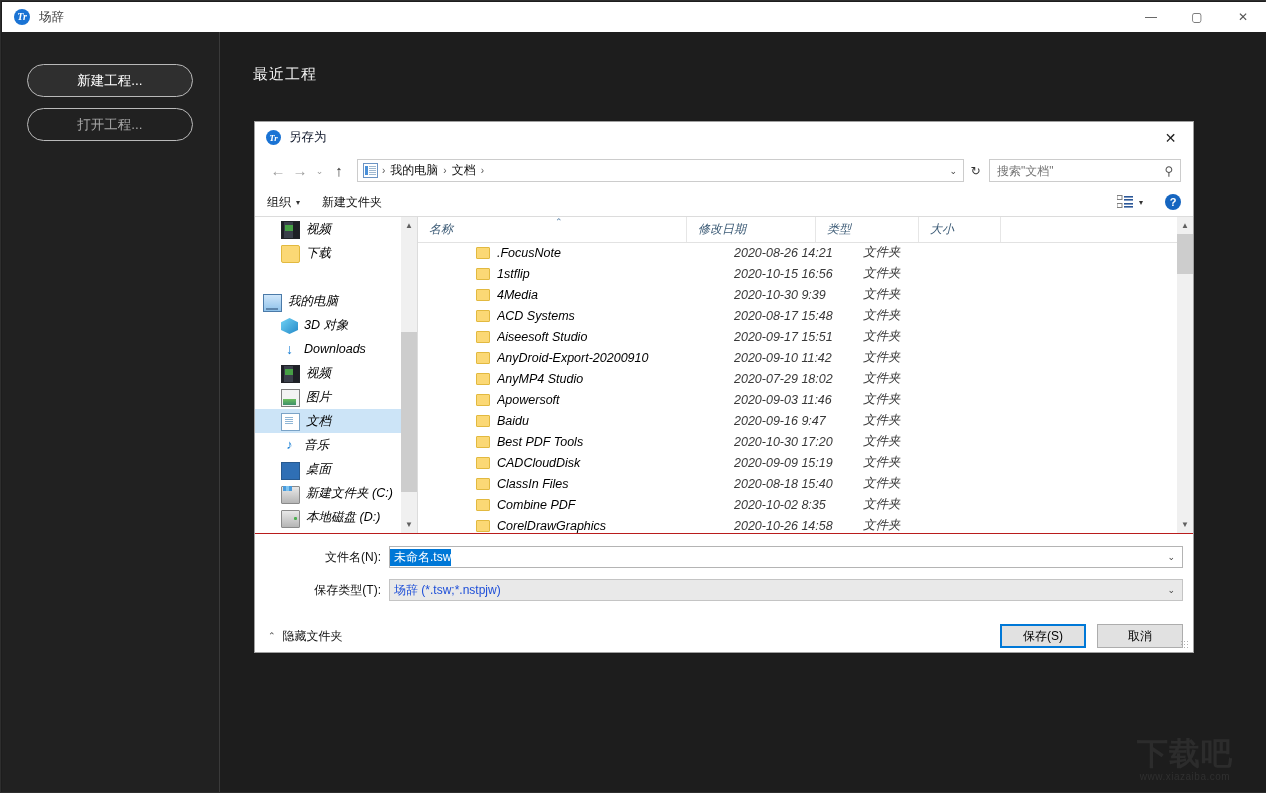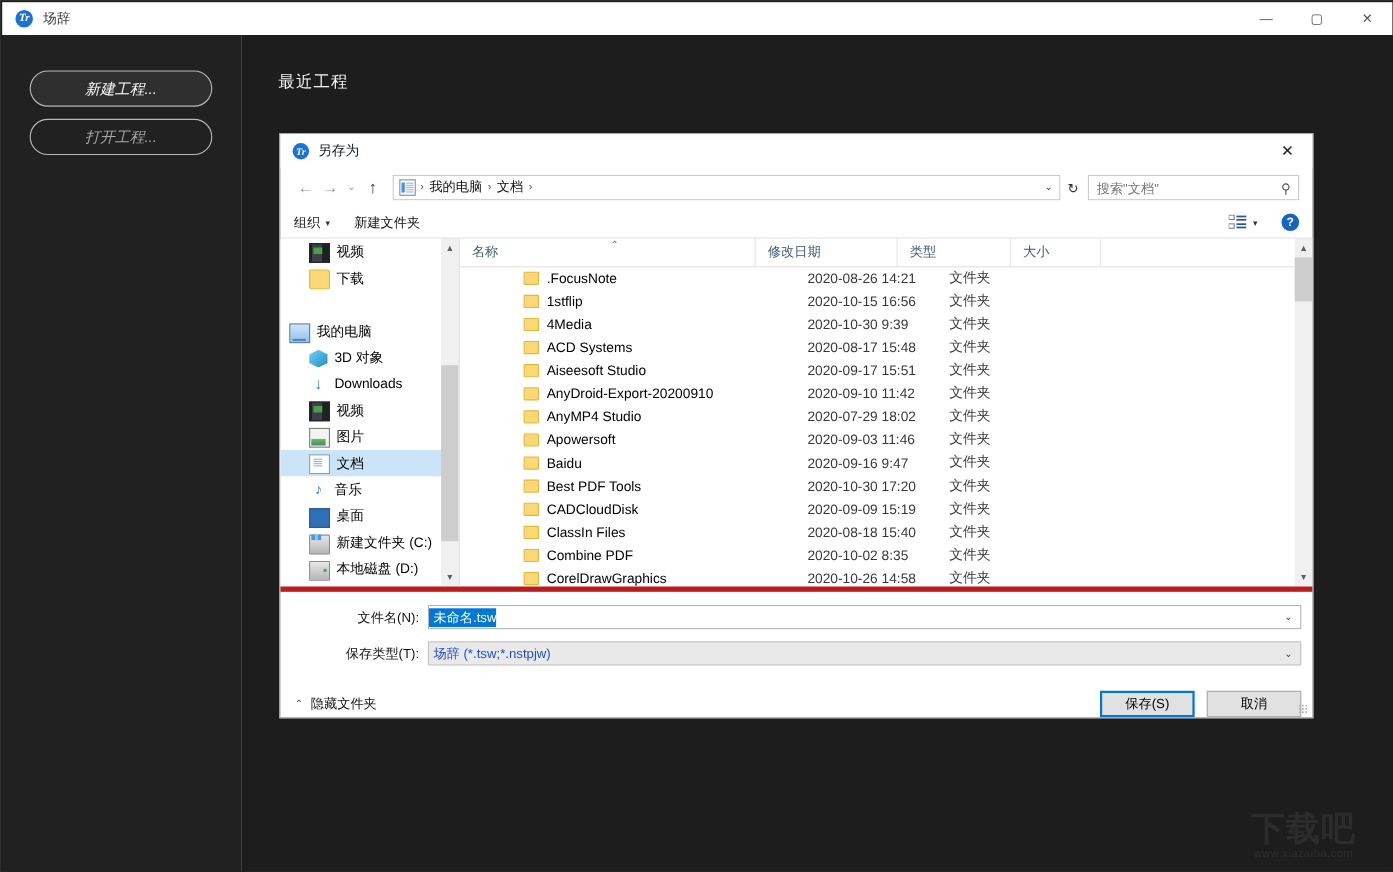--- a/index.html
+++ b/index.html
@@ -22,21 +22,21 @@
     background:#1a73d4;margin-left:12px;margin-right:9px;
     color:#fff;font-size:10px;font-style:italic;font-weight:bold;
     display:flex;align-items:center;justify-content:center;line-height:1;
     font-family:"Liberation Serif",serif;
   }
   #app-title{font-size:12.5px;color:#3a3a3a;}
   #win-controls{margin-left:auto;display:flex;height:30px;}
   .win-btn{width:46px;height:30px;display:flex;align-items:center;justify-content:center;color:#555;font-size:12px;}
 
   #app-body{position:absolute;left:1px;top:31px;width:1264px;height:760px;background:#1d1d1d;}
-  #left-panel{position:absolute;left:0;top:0;width:217px;height:760px;background:#212121;border-right:1px solid #3a3a3a;font-style:italic;}
+  #left-panel{position:absolute;left:0;top:0;width:217px;height:760px;background:#212121;border-right:1px solid #3a3a3a;}
   .big-btn{
     position:absolute;left:25px;width:166px;height:33px;border-radius:17px;
     border:1px solid #b9b9b9;background:#2f2f2f;
     display:flex;align-items:center;justify-content:center;
     font-size:13.5px;color:#ffffff;box-sizing:border-box;
   }
   #btn-new{top:32px;}
   #btn-open{top:76px;color:#a8a8a8;background:#212121;}
 
   #right-panel{position:absolute;left:218px;top:0;width:1046px;height:760px;background:#1d1d1d;}
@@ -105,21 +105,21 @@
   .tb-item{font-size:12px;color:#111;margin-right:22px;display:flex;align-items:center;}
   .caret{font-size:8px;margin-left:5px;color:#333;}
   #tb-right{margin-left:auto;display:flex;align-items:center;}
   #view-icon{display:flex;align-items:center;color:#2b5797;}
   #help-icon{
     width:16px;height:16px;border-radius:50%;background:#1565c0;color:#fff;
     font-size:11px;font-weight:bold;display:flex;align-items:center;justify-content:center;margin-left:22px;
   }
 
   
-  #content{display:flex;height:316px;border-bottom:5px solid #b91c1c;}
+  #content{display:flex;height:316px;border-bottom:1px solid #b91c1c;font-style:italic;}
   #nav-pane{width:146px;position:relative;overflow:hidden;background:#fff;}
   #nav-list{position:absolute;left:0;top:0;width:130px;}
   .nav-item{height:24px;display:flex;align-items:center;font-size:12.5px;color:#000;box-sizing:border-box;}
   .nav-item.sel{background:#cce4f7;}
   .nav-item .ni{width:17px;height:16px;margin-right:6px;flex:0 0 17px;position:relative;}
   .nav-item .lbl{white-space:nowrap;}
   .ind1{padding-left:26px;}
   .ind0{padding-left:8px;}
   .ind2{padding-left:26px;}
 

